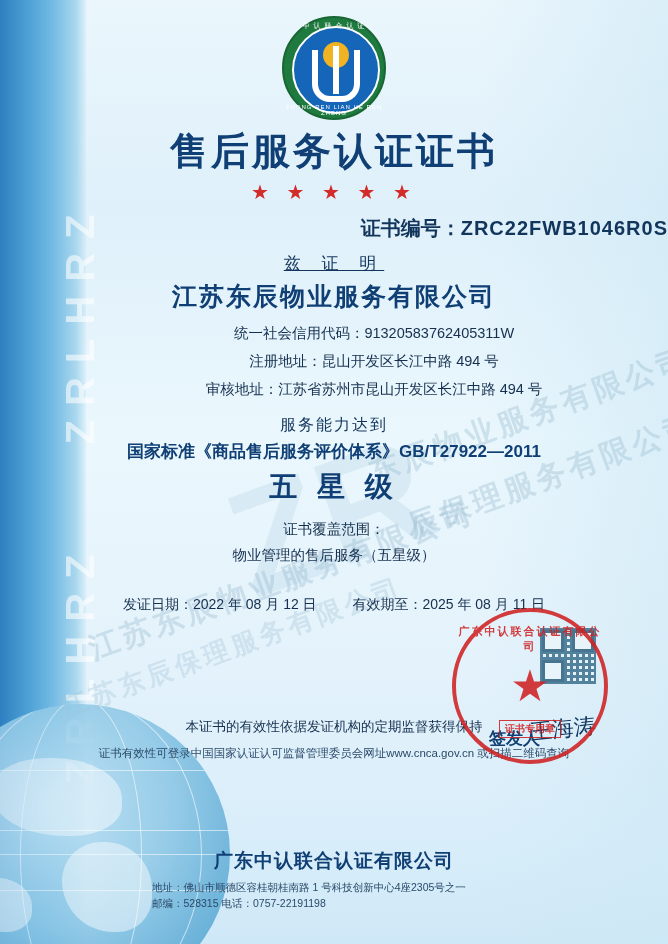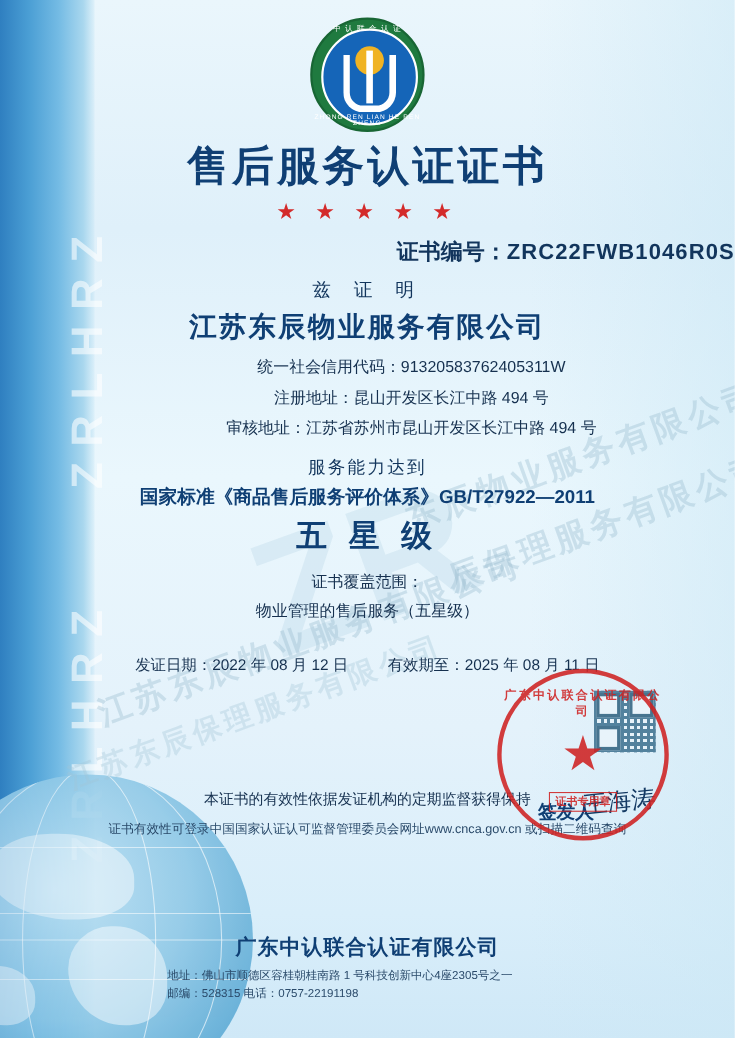--- a/index.html
+++ b/index.html
@@ -189,21 +189,21 @@
   }
   .row {
     position: absolute;
     left: 0; width: 100%;
     text-align: center;
     color: #15304f;
   }
   .cert-no { top: 215px; font-size: 20px; font-weight: bold; color: #12355c; text-align: right; }
   .cert-no .label { font-weight: bold; }
   .cert-no .value { letter-spacing: 1px; }
-  .hereby { top: 252px; font-size: 17px; letter-spacing: 8px; color: #12355c; }
+  .hereby { top: 252px; font-size: 17px; letter-spacing: 8px; color: #12355c; text-decoration: underline; }
   .company { top: 280px; font-size: 25px; font-weight: bold; color: #0f3f74; letter-spacing: 2px; }
   .info { font-size: 14.5px; color: #15304f; margin-left: 40px; }
   .info.i1 { top: 324px; }
   .info.i2 { top: 352px; }
   .info.i3 { top: 380px; }
   .ability { top: 415px; font-size: 16px; color: #12355c; letter-spacing: 2px; }
   .standard { top: 440px; font-size: 17px; font-weight: bold; color: #0f3f74; }
   .grade { top: 468px; font-size: 28px; font-weight: bold; color: #0f3f74; letter-spacing: 6px; }
   .scope-title { top: 520px; font-size: 14.5px; color: #15304f; }
   .scope-value { top: 546px; font-size: 14.5px; color: #15304f; }

